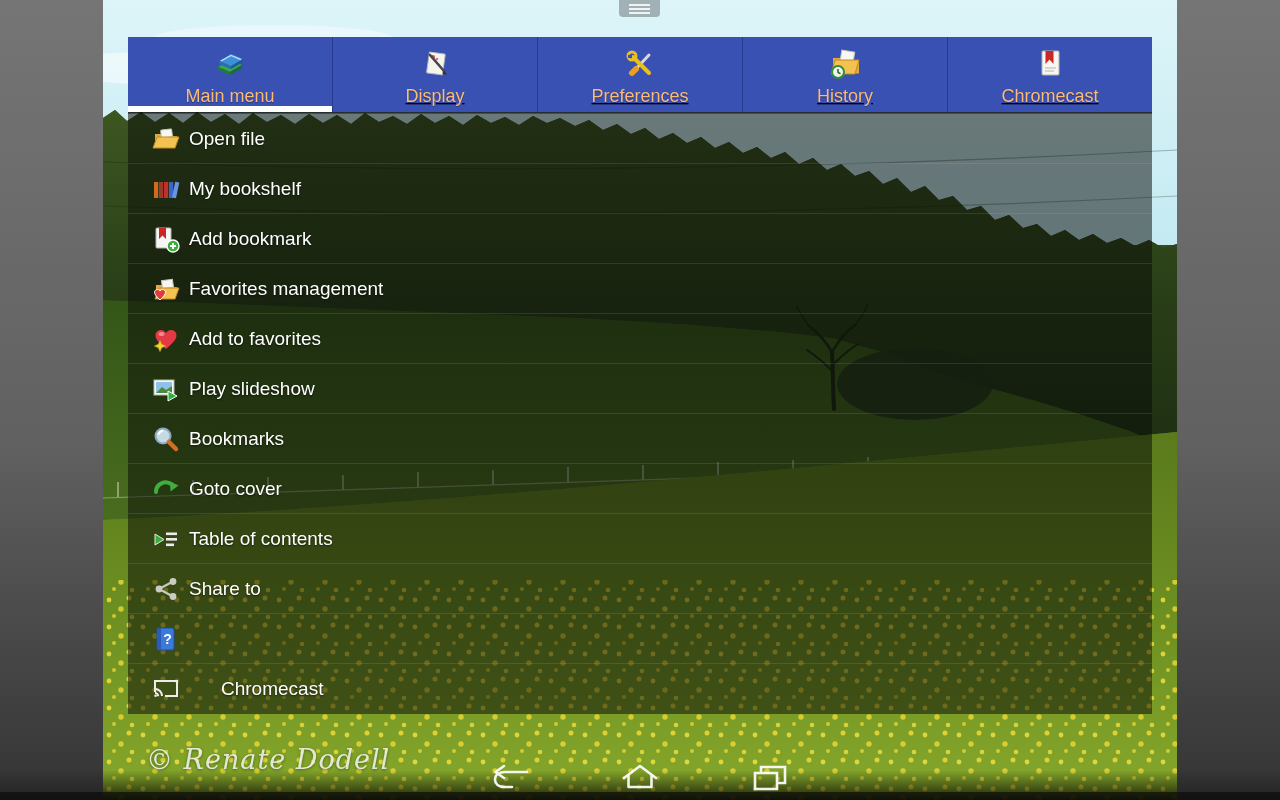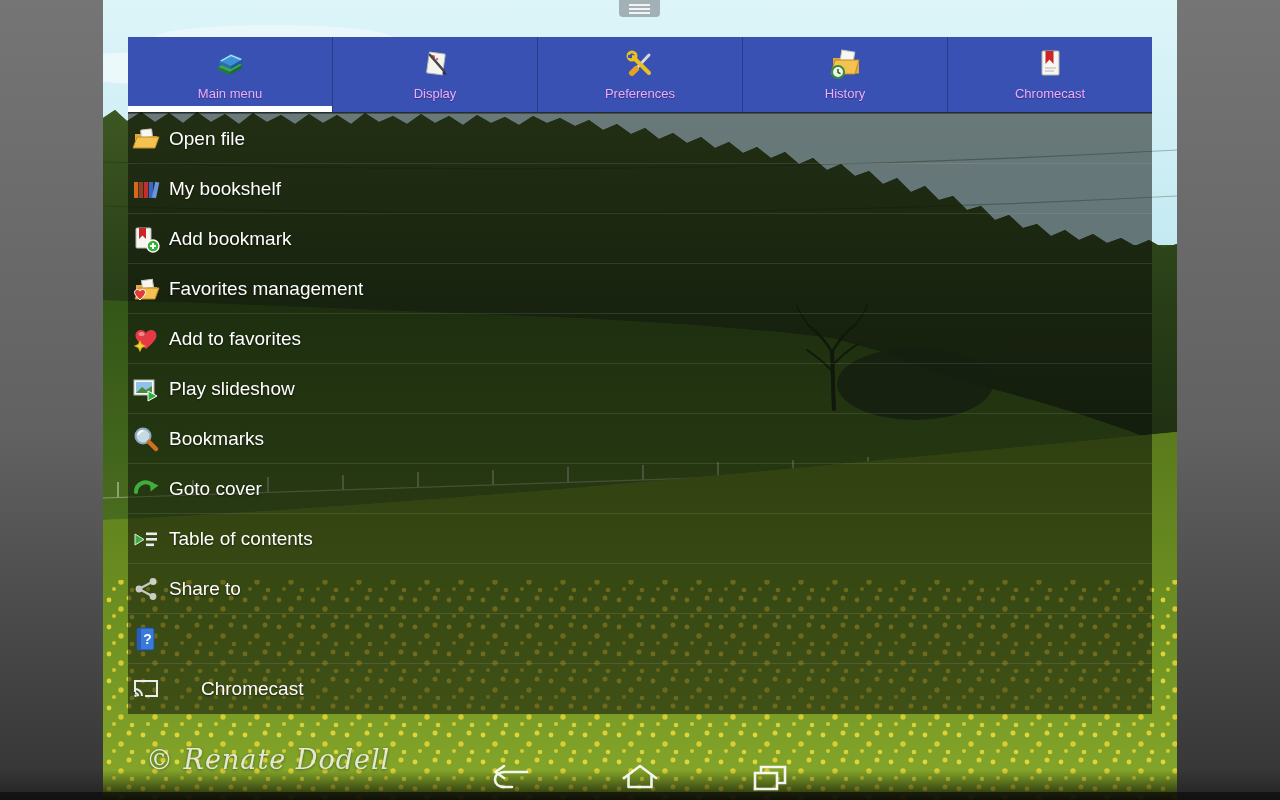--- a/index.html
+++ b/index.html
@@ -21,30 +21,30 @@
   .handle{position:absolute;left:619px;top:0;width:41px;height:17px;z-index:5;
           background:rgba(125,136,140,.62);border-radius:0 0 4px 4px;
           display:flex;flex-direction:column;justify-content:center;align-items:center;gap:2px;}
   .handle i{display:block;width:21px;height:2px;background:rgba(255,255,255,.85);}
 
   
   .tabbar{position:absolute;left:128px;top:37px;width:1024px;height:75px;z-index:4;
           background:#3a51b4;display:flex;box-shadow:0 1px 0 rgba(0,0,0,.45);}
   .tab{flex:1;position:relative;display:flex;flex-direction:column;align-items:center;
        justify-content:flex-start;padding-top:7px;cursor:default;}
-  .tab + .tab{border-left:1px solid rgba(20,30,90,.45);}
+  .tab + .tab{border-left:1px solid rgba(20,30,90,.45);text-decoration:underline;}
   .tab .ticon{height:40px;display:flex;align-items:center;justify-content:center;}
-  .tab .tlabel{color:#f0abfc;font-size:13px;margin-top:2px;text-shadow:0 1px 1px rgba(0,0,0,.35);}
+  .tab .tlabel{color:#fdba74;font-size:18px;margin-top:2px;text-shadow:0 1px 1px rgba(0,0,0,.35);}
   .tab .active-underline{position:absolute;left:0;right:0;bottom:0;height:6px;background:#fff;}
 
   
   .menu-panel{position:absolute;left:128px;top:112px;width:1024px;height:600px;z-index:4;
               background:rgba(10,12,7,.52);border-top:2px solid rgba(0,0,0,.35);
               display:flex;flex-direction:column;}
-  .menu-row{flex:1;display:flex;align-items:center;padding-left:4px;gap:9px;
+  .menu-row{flex:1;display:flex;align-items:center;padding-left:24px;gap:9px;
             box-shadow:inset 0 -1px rgba(200,200,185,.14);}
   .menu-row:last-child{box-shadow:none;gap:41px;}
   .menu-row .micon{width:28px;height:28px;flex:0 0 28px;display:flex;align-items:center;}
   .menu-row .mlabel{color:#fff;font-size:19px;text-shadow:0 1px 2px rgba(0,0,0,.6);}
 
   .watermark{position:absolute;left:146px;top:744px;z-index:5;
              font-family:"DejaVu Serif",serif;font-style:italic;font-size:27px;
              letter-spacing:1px;color:rgba(255,255,255,.82);
              text-shadow:0 1px 3px rgba(40,60,10,.65);}
 

